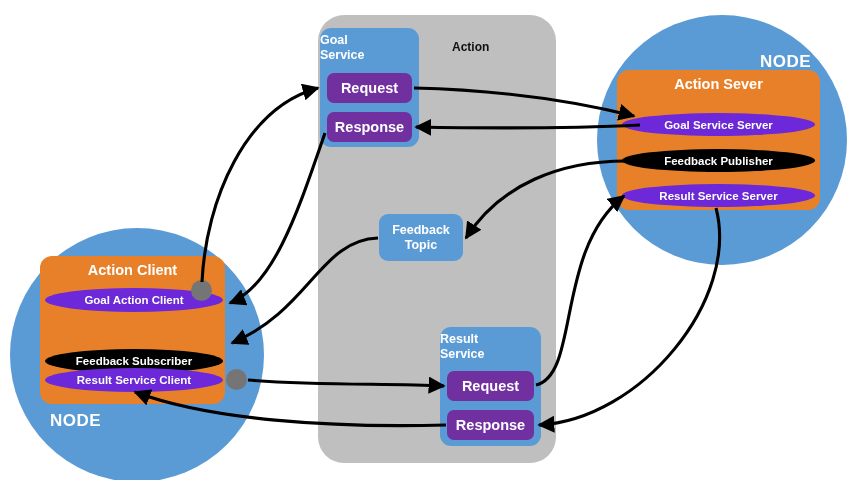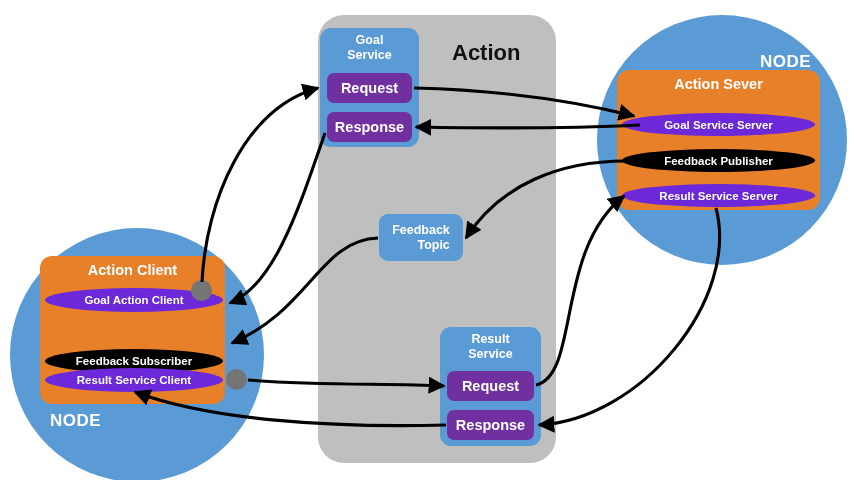--- a/index.html
+++ b/index.html
@@ -57,34 +57,34 @@
 
   .gray-panel {
     position:absolute;
     background:#BFBFBF;
     border-radius:26px;
   }
   .action-title {
     position:absolute;
     color:#111111;
     font-weight:bold;
-    font-size:22px;
+    font-size:12px;
     white-space:nowrap;
   }
 
   .svc-box {
     position:absolute;
     background:#5B9BD5;
     border-radius:11px;
   }
   .svc-title {
     position:absolute;
     left:0; right:0;
     top:5px;
-    text-align:center;
+    text-align:left;
     color:#ffffff;
     font-weight:bold;
     font-size:12.5px;
     line-height:15px;
   }
   .msg-box {
     position:absolute;
     background:#7030A0;
     border-radius:7px;
     display:flex;
@@ -152,21 +152,21 @@
 
   <div class="svc-box" style="left:320px; top:28px; width:99px; height:119px;">
     <div class="svc-title">
       <span>Goal</span><br>
       <span>Service</span>
     </div>
   </div>
   <div class="msg-box" style="left:327px; top:73px; width:85px; height:30px;">Request</div>
   <div class="msg-box" style="left:327px; top:112px; width:85px; height:30px;">Response</div>
 
-  <div class="topic-box" style="left:379px; top:214px; width:84px; height:47px;text-align:right;">
+  <div class="topic-box" style="left:379px; top:214px; width:84px; height:47px;">
     <div>
       <span>Feedback</span><br>
       <span>Topic</span>
     </div>
   </div>
 
   <div class="svc-box" style="left:440px; top:327px; width:101px; height:119px;">
     <div class="svc-title">
       <span>Result</span><br>
       <span>Service</span>

